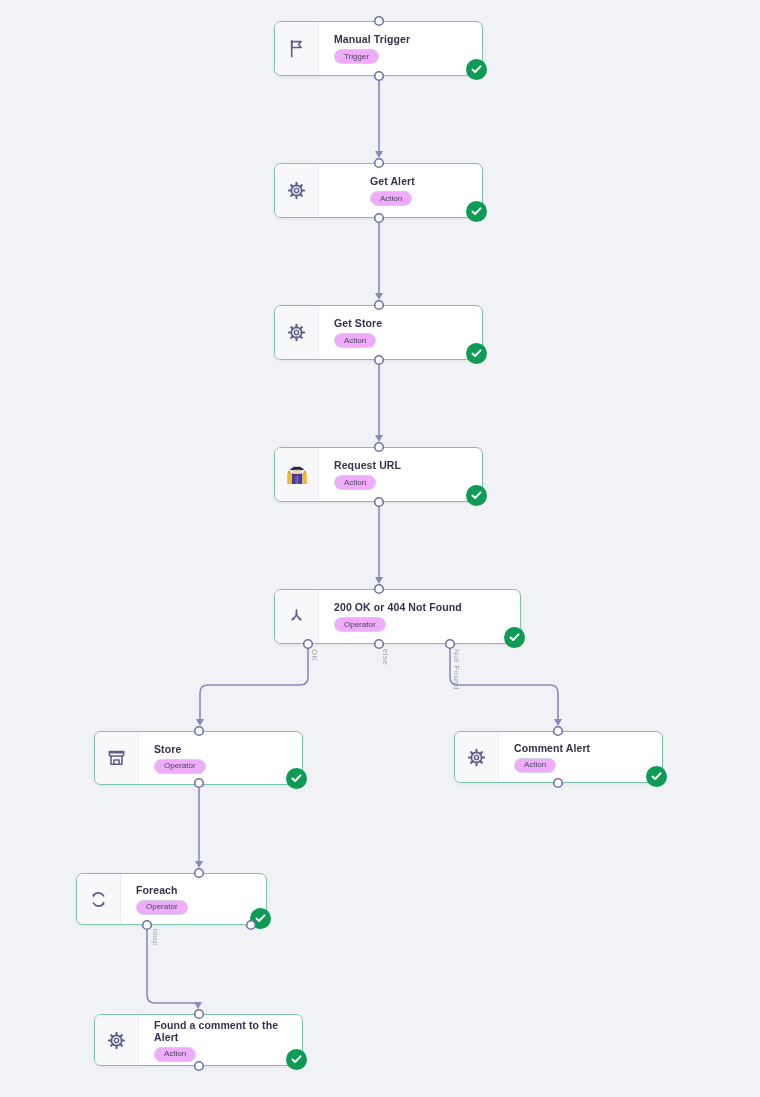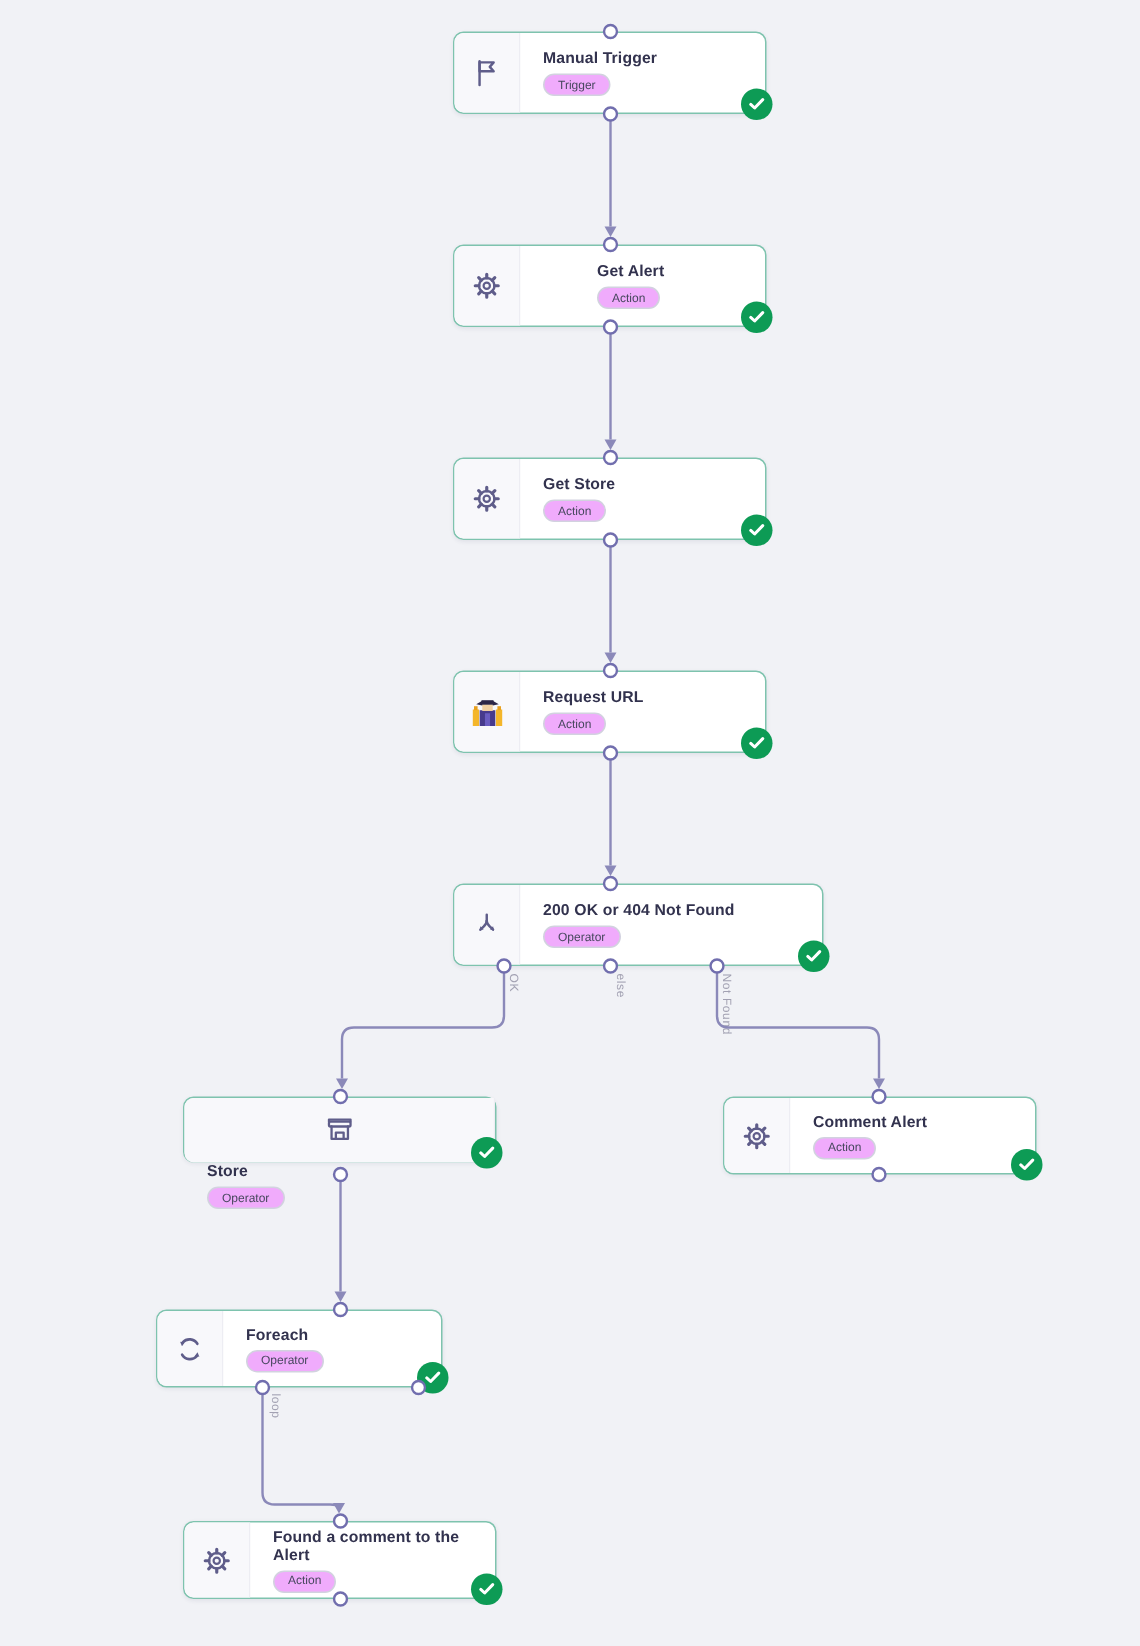--- a/index.html
+++ b/index.html
@@ -3,21 +3,21 @@
 <meta charset="utf-8">
 <style>
   html,body{margin:0;padding:0;}
   body{
     width:760px;height:1097px;
     background:#f1f2f6;
     font-family:"Liberation Sans", sans-serif;
     position:relative;
     overflow:hidden;
   }
-  #canvas{position:absolute;inset:0;margin-left:28px;}
+  #canvas{position:absolute;inset:0;}
   svg.overlay{position:absolute;left:0;top:0;pointer-events:none;z-index:3;}
   .node{
     position:absolute;
     display:flex;
     background:#ffffff;
     border:1px solid #7ec3ae;
     border-radius:7px;
     box-shadow:0 1px 3px rgba(40,40,80,.08);
     z-index:2;
     box-sizing:border-box;
@@ -155,21 +155,21 @@
       <div class="node-body">
         <div class="node-title">200 OK or 404 Not Found</div>
         <div class="node-badge">Operator</div>
       </div>
       <div class="status">
         <svg width="11" height="9" viewBox="0 0 11 9" fill="none">
           <path d="M1.5 4.6 L4.1 7 L9.5 1.4" stroke="#ffffff" stroke-width="2" stroke-linecap="round" stroke-linejoin="round"></path>
         </svg>
       </div>
     </div>
-    <div class="node" style="left: 94px; top: 731px; width: 209px; height: 44px; flex-direction: column;">
+    <div class="node" style="left: 94px; top: 731px; width: 209px; height: 54px;">
       <div class="icon-panel">
         <svg width="23" height="23" viewBox="0 0 24 24" fill="none" stroke="currentColor" stroke-width="1.6" stroke-linecap="round" stroke-linejoin="round">
           <path d="M4.5 6V4.6h15V6"></path>
           <rect x="4.5" y="6" width="15" height="3.4" rx="1"></rect>
           <path d="M6.3 9.4V18h11.4V9.4"></path>
           <path d="M9.3 18v-4.4h5.4V18"></path>
         </svg>
       </div>
       <div class="node-body">
         <div class="node-title">Store</div>

